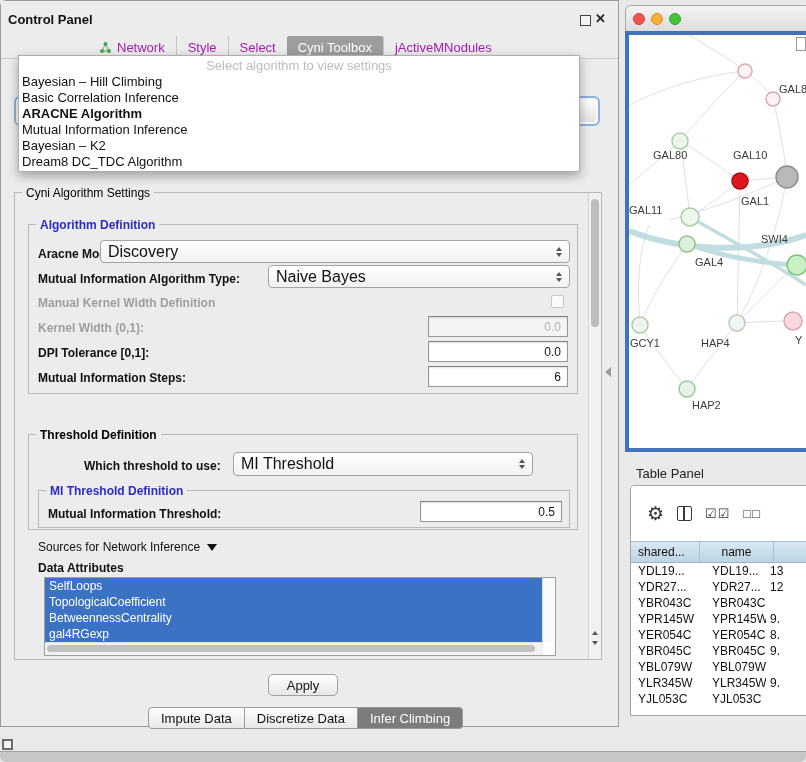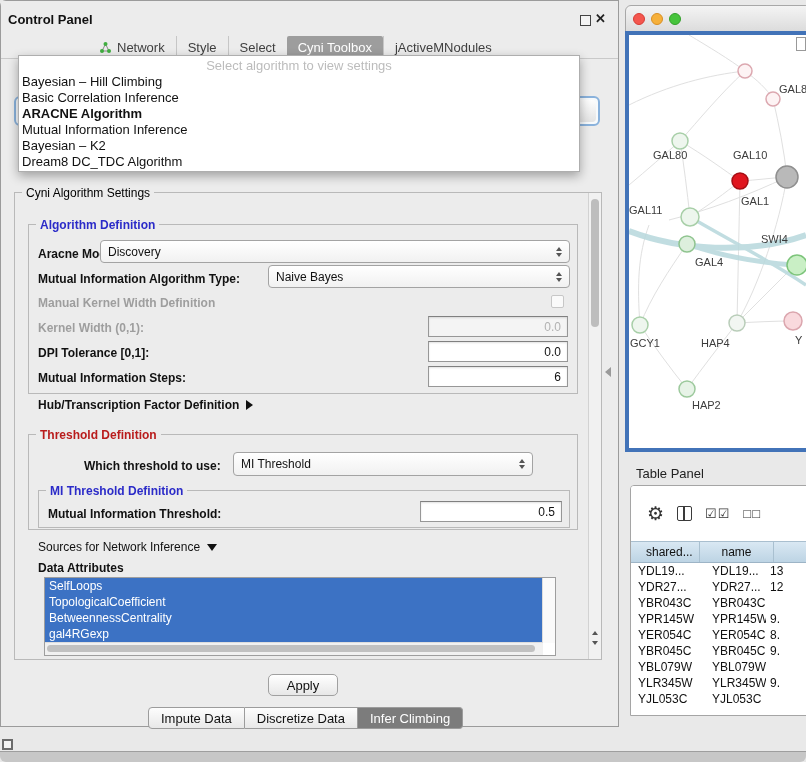--- a/index.html
+++ b/index.html
@@ -6,42 +6,42 @@
   body{font-family:"Liberation Sans",sans-serif;background:#e9e9e9;}
   #root{position:relative;width:806px;height:762px;overflow:hidden;background:#e9e9e9;border-radius:6px;}
   .abs{position:absolute;}
   
   .cp-bg{left:0;top:8;width:619px;height:727px;background:#ececec;border:1px solid #9b9b9b;box-sizing:border-box;}
   .cp-title{left:8px;top:12px;font-size:13px;font-weight:bold;color:#111;}
   .win-min{left:580px;top:15px;width:9px;height:9px;border:1.5px solid #444;background:#f4f4f4;}
   .win-close{left:595px;top:11px;font-size:13px;font-weight:bold;color:#222;}
   
   .tabbar{left:88px;top:36px;display:flex;align-items:stretch;height:22px;}
-  .tab{display:flex;align-items:center;gap:5px;padding:0 11px;font-size:13px;color:#404040;background:transparent;}
+  .tab{display:flex;align-items:center;gap:5px;padding:0 11px;font-size:13px;color:#a21caf;background:transparent;}
   .tab + .tab{border-left:1px solid #c6c6c6;}
   .tab.active{background:#9d9d9d;color:#fff;border-radius:2px;border-left:none;justify-content:flex-end;}
   .tabline{left:1px;top:58px;width:617px;height:1px;background:#c9c9c9;}
   
   .combo-behind{left:14px;top:96px;width:586px;height:30px;background:#f7fafc;border:2px solid #8ab2dc;border-radius:6px;box-sizing:border-box;z-index:1;}
   .combo-behind .cap{position:absolute;right:2px;top:2px;bottom:2px;width:18px;background:linear-gradient(#fdfdfd,#e3e3e3);border-left:1px solid #c0c0c0;border-radius:0 4px 4px 0;}
   
   .popup{left:18px;top:55px;width:562px;height:117px;background:#fff;border:1px solid #aeaeae;box-shadow:0 4px 10px rgba(0,0,0,0.32);z-index:5;box-sizing:border-box;padding-top:1px;}
   .popup-ph{height:17px;line-height:17px;text-align:center;color:#bcbcbc;font-size:13px;}
   .popup-item{height:16px;line-height:16px;font-size:13px;color:#111;padding-left:3px;white-space:nowrap;}
   .popup-item.sel{font-weight:bold;}
   
   .gbox{border:1px solid #b9b9b9;box-sizing:border-box;}
   .gtitle{background:#ececec;padding:0 4px;font-size:12px;white-space:nowrap;z-index:2;}
   .t-blue{color:#2b2bc8;font-weight:bold;}
-  .t-green{color:#b91c1c;font-weight:bold;}
+  .t-green{color:#000000;font-weight:bold;}
   .lbl{font-size:12px;font-weight:bold;color:#111;white-space:nowrap;}
   .lbl.dis{color:#9e9e9e;}
   .lbl-n{font-size:12px;color:#111;white-space:nowrap;}
   
-  .combo{background:linear-gradient(#ffffff,#f1f1f1);border:1px solid #a3a3a3;border-radius:4px;display:flex;align-items:center;font-size:12px;color:#111;padding:0 7px;box-sizing:border-box;}
+  .combo{background:linear-gradient(#ffffff,#f1f1f1);border:1px solid #a3a3a3;border-radius:4px;display:flex;align-items:center;font-size:16px;color:#111;padding:0 7px;box-sizing:border-box;}
   .arrows{margin-left:auto;display:flex;flex-direction:column;gap:2px;}
   .tri-u{width:0;height:0;border-left:3.5px solid transparent;border-right:3.5px solid transparent;border-bottom:4px solid #555;}
   .tri-d{width:0;height:0;border-left:3.5px solid transparent;border-right:3.5px solid transparent;border-top:4px solid #555;}
   
   .field{background:#fff;border:1px solid #979797;border-top-color:#808080;box-shadow:inset 0 1px 2px rgba(0,0,0,0.12);font-size:12px;color:#111;text-align:right;padding:0 6px;box-sizing:border-box;display:flex;align-items:center;justify-content:flex-end;}
   .field.dis{background:#f4f4f4;color:#b2b2b2;}
   .chk{width:13px;height:13px;border:1px solid #c7c7c7;border-radius:2px;background:#fafafa;box-sizing:border-box;}
   .tri-right{width:0;height:0;border-top:5px solid transparent;border-bottom:5px solid transparent;border-left:7px solid #111;}
   .tri-down{width:0;height:0;border-left:5px solid transparent;border-right:5px solid transparent;border-top:7px solid #111;}
   
@@ -71,21 +71,21 @@
   .net-widget{left:796px;top:37px;width:10px;height:14px;background:#fff;border:1px solid #999;box-sizing:border-box;z-index:3;}
   
   .tp-title{left:636px;top:466px;font-size:13px;color:#222;}
   .tp-win{left:630px;top:485px;width:180px;height:231px;background:#fff;border:1px solid #a5a5a5;border-radius:4px 4px 0 0;box-sizing:border-box;overflow:hidden;}
   .tp-toolbar{position:absolute;left:0;top:0;width:100%;height:55px;background:#fff;display:flex;align-items:center;gap:13px;padding-left:16px;box-sizing:border-box;}
   .tp-gear{font-size:19px;color:#333;}
   .tp-cols{width:15px;height:15px;border:1.5px solid #3a3a3a;border-radius:2px;position:relative;box-sizing:border-box;}
   .tp-cols::after{content:"";position:absolute;left:5px;top:0;bottom:0;width:1.5px;background:#3a3a3a;}
   .tp-checks{font-size:13px;color:#333;letter-spacing:1px;}
   .tp-header{position:absolute;left:0;top:55px;width:100%;height:22px;background:linear-gradient(#d9e8f3,#bdd4e4);border-top:1px solid #a9bfcf;border-bottom:1px solid #9db4c6;display:flex;box-sizing:border-box;}
-  .th{font-size:12px;color:#111;display:flex;align-items:center;padding-left:15px;border-right:1px solid #a9c0d0;box-sizing:border-box;}
+  .th{font-size:12px;color:#111;display:flex;align-items:center;padding-left:7px;border-right:1px solid #a9c0d0;box-sizing:border-box;}
   .tp-rows{position:absolute;left:0;top:77px;width:100%;}
   .trow{display:flex;height:16px;align-items:center;}
   .td{font-size:12px;color:#111;white-space:nowrap;overflow:hidden;box-sizing:border-box;}
   
   .splitter-arrow{left:605px;top:367px;width:0;height:0;border-top:5px solid transparent;border-bottom:5px solid transparent;border-right:6px solid #9a9a9a;}
   .restore-ico{left:2px;top:739px;width:11px;height:11px;border:2px solid #6b6b6b;background:#f3f3f3;box-sizing:border-box;}
   .bottom-strip{left:0;top:751px;width:806px;height:11px;background:#c7c7c7;border-top:1px solid #9e9e9e;box-sizing:border-box;}
   .net-ico{width:13px;height:13px;}
 </style>
 </head>
@@ -180,24 +180,20 @@
   <span class="abs lbl" style="left:38px;top:346px;">DPI Tolerance [0,1]:</span>
   <div class="abs field" style="left:428px;top:341px;width:140px;height:21px;">
     <span>0.0</span>
   </div>
 
   <span class="abs lbl" style="left:38px;top:371px;">Mutual Information Steps:</span>
   <div class="abs field" style="left:428px;top:366px;width:140px;height:21px;">
     <span>6</span>
   </div>
 
-  <div class="abs" style="left:38px;top:398px;display:flex;align-items:center;gap:7px;">
-    <span class="lbl">Hub/Transcription Factor Definition</span>
-    <span class="tri-right"></span>
-  </div>
 
   <div class="abs gbox" style="left:28px;top:434px;width:550px;height:96px;"></div>
   <span class="abs gtitle t-green" style="left:36px;top:428px;">Threshold Definition</span>
 
   <span class="abs lbl" style="left:84px;top:459px;">Which threshold to use:</span>
   <div class="abs combo" style="left:233px;top:452px;width:300px;height:24px;">
     <span>MI Threshold</span>
     <span class="arrows">
         <span class="tri-u"></span>
         <span class="tri-d"></span>

